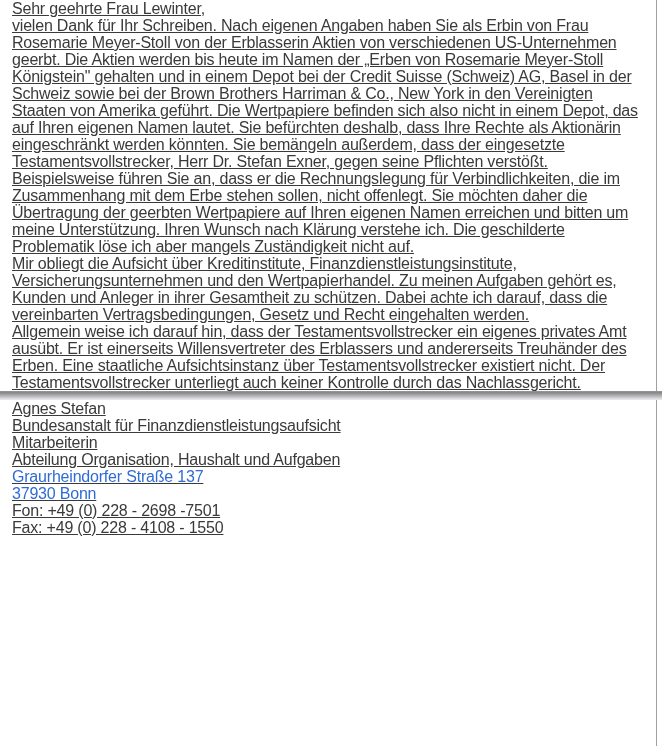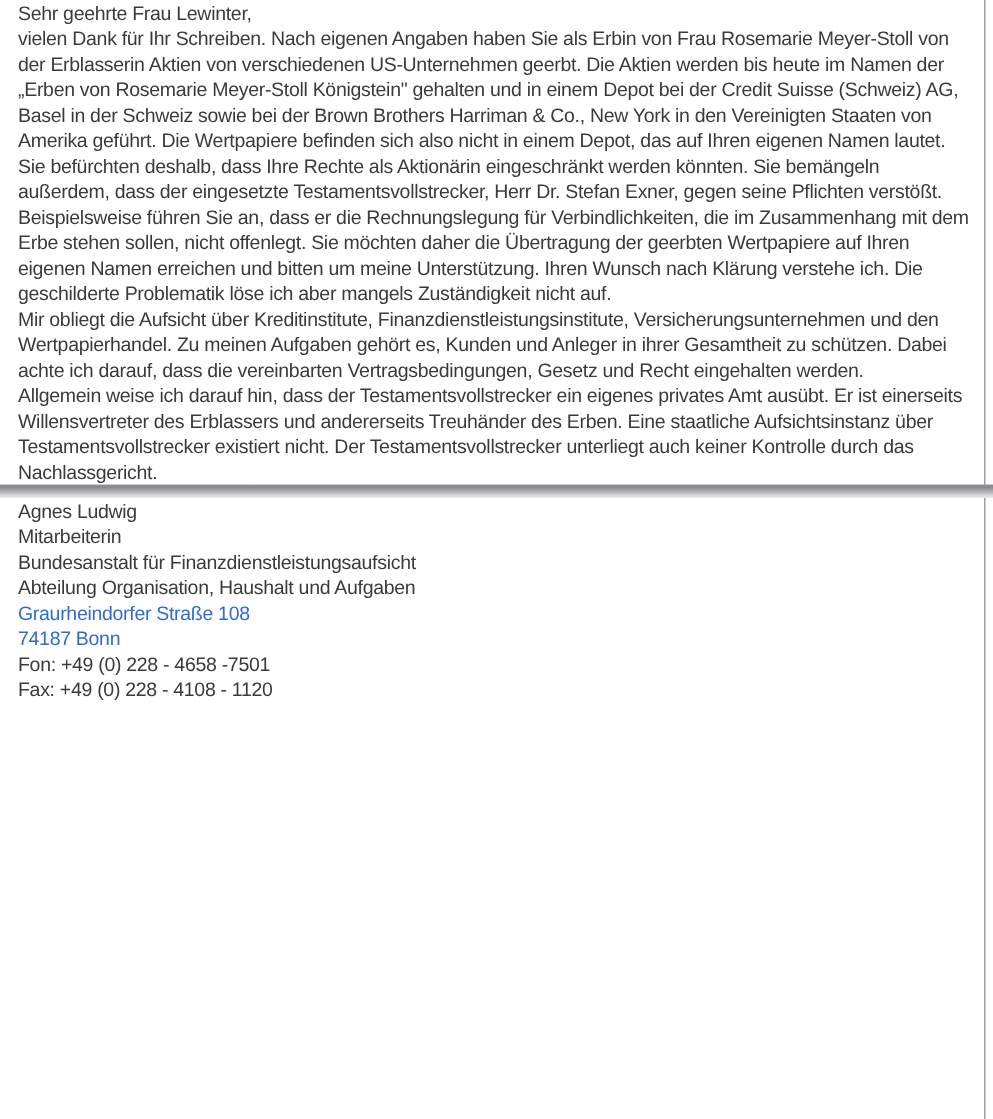--- a/index.html
+++ b/index.html
@@ -7,23 +7,24 @@
     padding: 0;
     background: #ffffff;
   }
   .page {
     position: relative;
     width: 662px;
     height: 746px;
     overflow: hidden;
     background: #ffffff;
     font-family: "Liberation Sans", sans-serif;
-    font-size: 13px;
+    font-size: 16px;
     letter-spacing: -0.2px;
     color: #3a3a3a;
+    text-decoration: underline;
   }
   .content {
     padding-left: 12px;
     padding-right: 16px;
   }
   .page p, .page a.addr-link {
     display: block;
     margin: 0;
     line-height: 17px;
   }
@@ -66,25 +67,25 @@
   <div class="content">
     <p class="greeting">Sehr geehrte Frau Lewinter,</p>
     <p class="para-1">vielen Dank für Ihr Schreiben. Nach eigenen Angaben haben Sie als Erbin von Frau Rosemarie Meyer-Stoll von der Erblasserin Aktien von verschiedenen US-Unternehmen geerbt. Die Aktien werden bis heute im Namen der „Erben von Rosemarie Meyer-Stoll Königstein" gehalten und in einem Depot bei der Credit Suisse (Schweiz) AG, Basel in der Schweiz sowie bei der Brown Brothers Harriman &amp; Co., New York in den Vereinigten Staaten von Amerika geführt. Die Wertpapiere befinden sich also nicht in einem Depot, das auf Ihren eigenen Namen lautet. Sie befürchten deshalb, dass Ihre Rechte als Aktionärin eingeschränkt werden könnten. Sie bemängeln außerdem, dass der eingesetzte Testamentsvollstrecker, Herr Dr. Stefan Exner, gegen seine Pflichten verstößt. Beispielsweise führen Sie an, dass er die Rechnungslegung für Verbindlichkeiten, die im Zusammenhang mit dem Erbe stehen sollen, nicht offenlegt. Sie möchten daher die Übertragung der geerbten Wertpapiere auf Ihren eigenen Namen erreichen und bitten um meine Unterstützung. Ihren Wunsch nach Klärung verstehe ich. Die geschilderte Problematik löse ich aber mangels Zuständigkeit nicht auf.</p>
     <p class="para-2">Mir obliegt die Aufsicht über Kreditinstitute, Finanzdienstleistungsinstitute, Versicherungsunternehmen und den Wertpapierhandel. Zu meinen Aufgaben gehört es, Kunden und Anleger in ihrer Gesamtheit zu schützen. Dabei achte ich darauf, dass die vereinbarten Vertragsbedingungen, Gesetz und Recht eingehalten werden.</p>
     <p class="para-3">Allgemein weise ich darauf hin, dass der Testamentsvollstrecker ein eigenes privates Amt ausübt. Er ist einerseits Willensvertreter des Erblassers und andererseits Treuhänder des Erben. Eine staatliche Aufsichtsinstanz über Testamentsvollstrecker existiert nicht. Der Testamentsvollstrecker unterliegt auch keiner Kontrolle durch das Nachlassgericht.</p>
   </div>
 
   <div class="divider"></div>
 
   <div class="content">
-    <p class="sig-line">Agnes Ludwig</p>
+    <p class="sig-line">Agnes Stefan</p>
+    <p class="sig-line">Bundesanstalt für Finanzdienstleistungsaufsicht</p>
     <p class="sig-line">Mitarbeiterin</p>
-    <p class="sig-line">Bundesanstalt für Finanzdienstleistungsaufsicht</p>
     <p class="sig-line">Abteilung Organisation, Haushalt und Aufgaben</p>
-    <a class="addr-link sig-line">Graurheindorfer Straße 108</a>
-    <a class="addr-link sig-line">74187 Bonn</a>
-    <p class="contact-first">Fon: +49 (0) 228 - 4658 -7501</p>
-    <p class="sig-line">Fax: +49 (0) 228 - 4108 - 1120</p>
+    <a class="addr-link sig-line">Graurheindorfer Straße 137</a>
+    <a class="addr-link sig-line">37930 Bonn</a>
+    <p class="contact-first">Fon: +49 (0) 228 - 2698 -7501</p>
+    <p class="sig-line">Fax: +49 (0) 228 - 4108 - 1550</p>
   </div>
 
   <div class="pane-border"></div>
 
 </div>
 
 </body></html>

